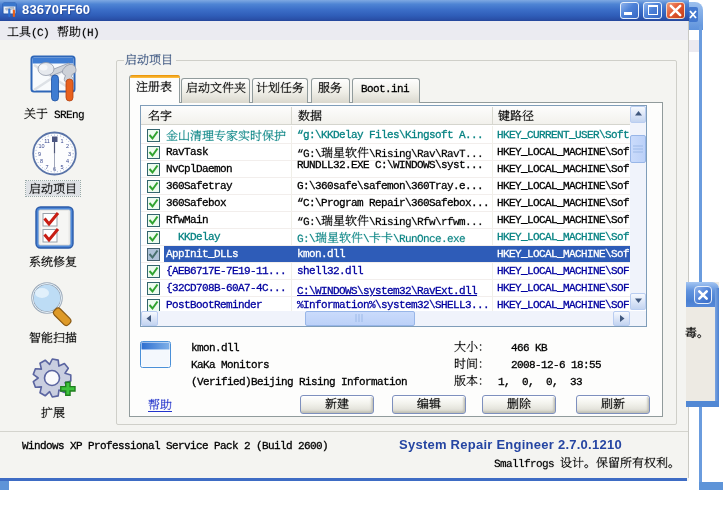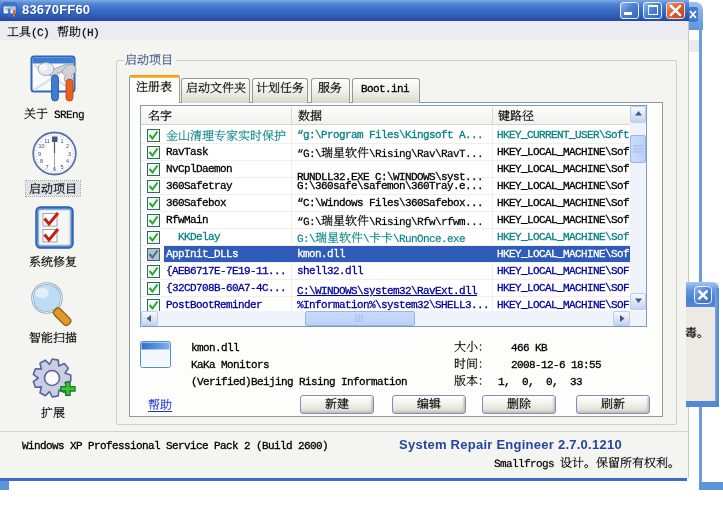--- a/index.html
+++ b/index.html
@@ -155,56 +155,56 @@
 <div class="abs" style="left:290.5px;top:126px;width:1px;height:185px;background:#F0EFE8"></div>
 <div class="abs" style="left:492px;top:126px;width:1px;height:185px;background:#F0EFE8"></div>
 <div class="abs" style="left:141px;top:143.1px;width:489px;height:1px;background:#F2EEEC"></div>
 <svg class="abs" style="left:147px;top:129.4px" width="13" height="13">
     <rect x="0.5" y="0.5" width="12" height="12" fill="#EDFBEF" stroke="#33656E"></rect>
     <path d="M2.5 6 l3 3.5 l5 -7" stroke="#2FA32F" stroke-width="2" fill="none"></path>
   </svg>
 <svg style="position:absolute;left:166px;top:130.10000000000002px;overflow:visible" width="122" height="15">
     <path d="M2.9 3.9H7.5L8.0 3.4Q8.0 3.4 8.1 3.5Q8.3 3.6 8.5 3.8Q8.7 3.9 8.9 4.1Q8.8 4.3 8.6 4.3H3.0ZM1.3 6.2H9.4L9.9 5.6Q9.9 5.6 10.0 5.7Q10.1 5.8 10.2 5.9Q10.4 6.0 10.5 6.1Q10.7 6.3 10.8 6.4Q10.8 6.6 10.5 6.6H1.4ZM0.7 10.2H9.8L10.3 9.5Q10.3 9.5 10.4 9.6Q10.5 9.7 10.7 9.8Q10.8 9.9 11.0 10.1Q11.2 10.2 11.3 10.3Q11.3 10.5 11.0 10.5H0.8ZM5.7 4.1H6.2V10.4H5.7ZM2.8 7.1Q3.4 7.5 3.7 7.8Q4.0 8.2 4.2 8.5Q4.3 8.8 4.3 9.1Q4.4 9.4 4.3 9.5Q4.2 9.7 4.1 9.7Q4.0 9.7 3.8 9.6Q3.8 9.2 3.6 8.8Q3.4 8.3 3.2 7.9Q2.9 7.5 2.7 7.2ZM8.6 7.0 9.5 7.4Q9.5 7.5 9.4 7.6Q9.3 7.6 9.1 7.6Q8.7 8.2 8.3 8.8Q7.8 9.4 7.4 9.8L7.2 9.7Q7.4 9.4 7.7 8.9Q7.9 8.5 8.2 8.0Q8.4 7.5 8.6 7.0ZM6.1 0.5Q5.7 1.1 5.1 1.8Q4.5 2.4 3.7 3.0Q3.0 3.7 2.1 4.2Q1.3 4.7 0.5 5.1L0.4 4.9Q1.2 4.5 2.0 3.9Q2.8 3.4 3.5 2.6Q4.3 1.9 4.8 1.2Q5.4 0.5 5.7 -0.1L6.8 0.1Q6.8 0.2 6.7 0.3Q6.6 0.3 6.3 0.4Q6.8 0.9 7.3 1.4Q7.9 2.0 8.5 2.5Q9.2 3.0 10.0 3.4Q10.7 3.8 11.6 4.2L11.5 4.4Q11.4 4.4 11.3 4.4Q11.2 4.5 11.1 4.6Q11.0 4.6 11.0 4.7Q10.0 4.2 9.0 3.6Q8.1 2.9 7.3 2.1Q6.6 1.3 6.1 0.5Z M13.9 3.1 14.0 3.2V9.7H14.1L13.8 10.0L13.0 9.5Q13.1 9.4 13.3 9.4Q13.5 9.3 13.6 9.2L13.5 9.7V3.1ZM14.5 2.8Q14.4 2.9 14.3 3.0Q14.2 3.1 14.0 3.1V3.6H13.5V2.9V2.7ZM22.9 2.8Q22.9 2.9 22.8 3.0Q22.7 3.1 22.5 3.1V10.6Q22.5 10.7 22.4 10.8Q22.4 10.8 22.3 10.8Q22.2 10.9 22.1 10.9H22.0V2.6ZM18.6 0.4Q18.6 0.5 18.5 0.6Q18.4 0.7 18.2 0.7V9.6H17.7V0.3ZM22.2 9.3V9.7H13.7V9.3Z M28.2 1.3H33.8L34.2 0.7Q34.2 0.7 34.4 0.8Q34.5 0.9 34.7 1.1Q34.9 1.3 35.1 1.4Q35.0 1.6 34.8 1.6H28.2ZM27.8 4.0H34.0L34.5 3.4Q34.5 3.4 34.6 3.5Q34.7 3.6 34.8 3.7Q34.9 3.8 35.1 3.9Q35.2 4.0 35.4 4.2Q35.3 4.3 35.0 4.3H27.9ZM28.4 2.6H33.5L33.9 2.0Q33.9 2.0 34.1 2.1Q34.2 2.3 34.4 2.4Q34.6 2.6 34.8 2.8Q34.7 2.9 34.5 2.9H28.5ZM31.1 0.1 32.1 0.2Q32.1 0.3 32.0 0.4Q31.9 0.5 31.6 0.5V4.2H31.1ZM29.2 6.7H33.9V7.1H29.2ZM29.2 8.2H33.9V8.6H29.2ZM25.4 0.1Q26.0 0.2 26.3 0.4Q26.7 0.6 26.9 0.8Q27.1 1.0 27.2 1.3Q27.2 1.5 27.2 1.6Q27.1 1.7 27.0 1.8Q26.9 1.8 26.7 1.7Q26.6 1.5 26.4 1.2Q26.1 0.9 25.8 0.7Q25.5 0.4 25.3 0.2ZM24.5 2.9Q25.1 3.0 25.5 3.1Q25.8 3.3 26.1 3.5Q26.3 3.7 26.3 3.9Q26.4 4.1 26.3 4.2Q26.3 4.3 26.2 4.4Q26.0 4.4 25.9 4.3Q25.8 4.1 25.5 3.8Q25.3 3.6 25.0 3.4Q24.7 3.1 24.4 3.0ZM25.3 7.6Q25.4 7.6 25.4 7.6Q25.5 7.5 25.5 7.3Q25.6 7.2 25.7 7.1Q25.7 7.0 25.8 6.7Q25.9 6.5 26.1 6.0Q26.4 5.5 26.7 4.6Q27.1 3.7 27.6 2.3L27.9 2.3Q27.7 2.8 27.5 3.3Q27.3 3.9 27.1 4.5Q26.9 5.1 26.8 5.6Q26.6 6.1 26.4 6.5Q26.3 6.9 26.2 7.1Q26.2 7.3 26.1 7.6Q26.1 7.9 26.1 8.1Q26.1 8.3 26.1 8.5Q26.2 8.7 26.2 8.9Q26.3 9.2 26.3 9.5Q26.3 9.8 26.3 10.1Q26.3 10.5 26.2 10.7Q26.0 10.9 25.8 10.9Q25.6 10.9 25.6 10.7Q25.5 10.6 25.5 10.3Q25.6 9.7 25.6 9.2Q25.6 8.7 25.5 8.4Q25.5 8.1 25.3 8.0Q25.2 7.9 25.1 7.9Q25.0 7.9 24.8 7.9V7.6Q24.8 7.6 24.9 7.6Q25.0 7.6 25.1 7.6Q25.2 7.6 25.3 7.6ZM33.6 5.3H33.5L33.8 4.9L34.6 5.6Q34.6 5.6 34.4 5.7Q34.3 5.8 34.1 5.8V10.0Q34.1 10.2 34.0 10.4Q34.0 10.6 33.8 10.7Q33.5 10.8 33.0 10.9Q33.0 10.8 33.0 10.6Q32.9 10.5 32.8 10.5Q32.6 10.4 32.3 10.3Q32.1 10.3 31.6 10.2V10.0Q31.6 10.0 31.9 10.0Q32.1 10.1 32.4 10.1Q32.7 10.1 32.9 10.1Q33.2 10.1 33.3 10.1Q33.5 10.1 33.5 10.1Q33.6 10.0 33.6 9.9ZM28.9 5.3V5.0L29.5 5.3H33.9V5.7H29.4V10.7Q29.4 10.7 29.3 10.8Q29.3 10.8 29.2 10.9Q29.1 10.9 29.0 10.9H28.9Z M40.8 7.6H45.8L46.3 7.0Q46.3 7.0 46.4 7.1Q46.5 7.2 46.6 7.3Q46.7 7.4 46.9 7.6Q47.1 7.7 47.2 7.8Q47.1 8.0 46.9 8.0H40.9ZM39.6 10.1H46.3L46.8 9.5Q46.8 9.5 46.9 9.5Q47.0 9.6 47.1 9.7Q47.3 9.9 47.4 10.0Q47.6 10.1 47.7 10.3Q47.7 10.3 47.6 10.4Q47.5 10.4 47.4 10.4H39.7ZM41.0 3.1H46.6V3.5H41.0ZM41.0 5.5H46.6V5.8H41.0ZM43.5 0.8H44.0V10.3H43.5ZM46.2 0.8H46.1L46.5 0.4L47.3 1.0Q47.2 1.1 47.1 1.2Q46.9 1.3 46.8 1.3V6.1Q46.8 6.1 46.7 6.2Q46.6 6.3 46.5 6.3Q46.4 6.3 46.3 6.3H46.2ZM40.8 0.8V0.5L41.4 0.8H46.7V1.2H41.4V6.4Q41.4 6.4 41.3 6.4Q41.2 6.5 41.1 6.5Q41.1 6.6 40.9 6.6H40.8ZM36.6 1.3H39.2L39.7 0.7Q39.7 0.7 39.8 0.7Q39.9 0.8 40.0 0.9Q40.2 1.0 40.3 1.2Q40.5 1.3 40.6 1.4Q40.6 1.6 40.3 1.6H36.7ZM36.6 4.5H39.2L39.6 3.9Q39.6 3.9 39.8 4.0Q39.9 4.1 40.1 4.3Q40.3 4.5 40.5 4.6Q40.4 4.8 40.2 4.8H36.7ZM36.4 8.8Q36.8 8.8 37.4 8.5Q38.1 8.3 38.9 8.0Q39.7 7.7 40.6 7.3L40.7 7.5Q40.0 7.9 39.0 8.3Q38.1 8.8 36.9 9.3Q36.9 9.5 36.7 9.6ZM38.2 1.3H38.7V8.3L38.2 8.5Z M56.5 6.4 57.0 6.0 57.7 6.7Q57.6 6.8 57.5 6.8Q57.4 6.8 57.2 6.8Q56.9 7.2 56.3 7.7Q55.8 8.2 55.2 8.7Q54.6 9.2 54.2 9.5L54.0 9.4Q54.3 9.1 54.7 8.7Q55.1 8.4 55.5 7.9Q55.8 7.5 56.2 7.1Q56.5 6.7 56.7 6.4ZM54.4 0.3Q54.3 0.4 54.2 0.4Q54.0 0.5 53.8 0.4L53.9 0.3Q53.8 0.7 53.7 1.4Q53.5 2.0 53.3 2.7Q53.1 3.4 52.9 4.2Q52.6 4.9 52.4 5.6Q52.2 6.2 52.0 6.8H52.2L51.8 7.1L51.1 6.5Q51.3 6.4 51.4 6.3Q51.6 6.3 51.8 6.2L51.5 6.6Q51.7 6.2 51.9 5.5Q52.1 4.9 52.3 4.1Q52.6 3.4 52.8 2.6Q53.0 1.9 53.2 1.2Q53.4 0.5 53.5 -0.1ZM50.9 8.0Q52.2 8.4 53.1 8.7Q54.0 9.1 54.6 9.5Q55.2 9.8 55.5 10.1Q55.8 10.4 55.9 10.7Q56.0 10.9 55.9 11.0Q55.8 11.1 55.5 11.0Q55.2 10.6 54.7 10.2Q54.1 9.8 53.4 9.4Q52.8 9.1 52.1 8.7Q51.4 8.4 50.8 8.2ZM56.9 6.4V6.8H51.9L51.8 6.4ZM58.6 3.6Q58.6 3.6 58.7 3.7Q58.8 3.8 58.9 3.9Q59.0 4.0 59.2 4.1Q59.4 4.3 59.5 4.4Q59.4 4.6 59.2 4.6H48.6L48.5 4.2H58.1ZM57.5 1.1Q57.5 1.1 57.6 1.2Q57.7 1.2 57.9 1.3Q58.0 1.4 58.2 1.6Q58.3 1.7 58.4 1.8Q58.4 2.0 58.1 2.0H49.3L49.2 1.7H57.1Z M65.3 -0.1Q65.8 0.1 66.1 0.2Q66.3 0.4 66.5 0.6Q66.6 0.8 66.7 1.0Q66.7 1.1 66.6 1.3Q66.6 1.4 66.4 1.4Q66.3 1.4 66.1 1.3Q66.1 1.0 65.8 0.6Q65.5 0.2 65.1 0.0ZM70.2 1.5 70.6 1.1 71.4 1.9Q71.3 1.9 71.2 1.9Q71.1 2.0 70.9 2.0Q70.8 2.2 70.5 2.6Q70.2 2.9 70.0 3.2L69.8 3.1Q69.9 2.9 70.0 2.6Q70.1 2.3 70.2 2.0Q70.3 1.7 70.3 1.5ZM62.0 1.0Q62.1 1.6 62.0 2.1Q62.0 2.5 61.8 2.8Q61.6 3.1 61.4 3.3Q61.3 3.4 61.1 3.4Q61.0 3.5 60.8 3.4Q60.7 3.4 60.7 3.3Q60.6 3.2 60.7 3.0Q60.7 2.9 60.9 2.8Q61.1 2.7 61.3 2.4Q61.5 2.1 61.7 1.8Q61.8 1.4 61.7 1.0ZM70.6 1.5V1.9H61.8V1.5ZM70.5 4.8Q70.4 4.9 70.3 4.9Q70.2 4.9 70.0 4.9Q69.6 5.2 69.0 5.5Q68.4 5.8 67.7 6.1Q67.0 6.4 66.4 6.7L66.2 6.5Q66.8 6.2 67.5 5.8Q68.1 5.4 68.7 5.0Q69.3 4.6 69.7 4.3ZM67.3 5.9Q67.6 6.8 68.2 7.5Q68.9 8.2 69.7 8.7Q70.5 9.3 71.5 9.6L71.5 9.7Q71.1 9.7 70.9 10.1Q70.0 9.7 69.3 9.2Q68.5 8.6 67.9 7.8Q67.4 7.0 67.1 6.1ZM66.5 7.2Q65.9 7.9 65.0 8.5Q64.0 9.1 63.0 9.6Q61.9 10.1 60.9 10.4L60.8 10.2Q61.8 9.8 62.8 9.3Q63.8 8.7 64.7 8.1Q65.5 7.4 66.1 6.6ZM65.8 5.8Q65.3 6.2 64.5 6.7Q63.7 7.2 62.8 7.6Q61.9 8.0 61.1 8.3L61.0 8.0Q61.8 7.7 62.6 7.3Q63.5 6.8 64.2 6.3Q65.0 5.8 65.4 5.2ZM64.7 4.4Q65.5 4.9 66.0 5.6Q66.4 6.3 66.7 7.1Q66.9 7.8 66.9 8.5Q66.9 9.2 66.8 9.7Q66.7 10.2 66.4 10.5Q66.2 10.7 65.9 10.8Q65.7 10.9 65.2 10.9Q65.2 10.7 65.0 10.5Q64.8 10.5 64.6 10.4Q64.3 10.3 63.9 10.3L63.9 10.1Q64.2 10.1 64.5 10.1Q64.8 10.1 65.2 10.2Q65.5 10.2 65.6 10.2Q65.7 10.2 65.8 10.1Q65.9 10.1 65.9 10.1Q66.2 9.8 66.3 9.4Q66.4 8.9 66.3 8.3Q66.3 7.7 66.1 7.0Q65.9 6.4 65.5 5.7Q65.1 5.1 64.5 4.5ZM66.3 3.4Q65.7 4.0 64.9 4.5Q64.1 5.1 63.2 5.5Q62.3 5.9 61.3 6.2L61.2 6.0Q62.1 5.6 62.9 5.2Q63.7 4.8 64.4 4.3Q65.2 3.8 65.7 3.3H66.3ZM69.0 2.7Q69.0 2.7 69.1 2.8Q69.2 2.8 69.3 2.9Q69.5 3.0 69.6 3.2Q69.8 3.3 69.9 3.4Q69.9 3.5 69.8 3.6Q69.7 3.6 69.6 3.6H62.3L62.2 3.3H68.6Z M82.2 1.8 82.6 1.4 83.5 2.2Q83.4 2.2 83.3 2.3Q83.2 2.3 83.0 2.3Q82.8 2.6 82.5 3.0Q82.1 3.4 81.8 3.7L81.6 3.6Q81.8 3.3 81.9 3.0Q82.0 2.7 82.1 2.4Q82.3 2.1 82.3 1.8ZM74.0 1.2Q74.2 1.9 74.1 2.4Q74.1 2.8 73.9 3.2Q73.7 3.5 73.5 3.6Q73.3 3.7 73.2 3.8Q73.0 3.8 72.9 3.8Q72.8 3.8 72.7 3.7Q72.6 3.5 72.7 3.4Q72.8 3.2 72.9 3.1Q73.2 3.0 73.4 2.7Q73.6 2.4 73.7 2.1Q73.8 1.7 73.8 1.3ZM82.5 1.8V2.2H73.9V1.8ZM77.4 -0.0Q77.9 0.1 78.2 0.4Q78.4 0.6 78.6 0.8Q78.7 1.0 78.7 1.2Q78.8 1.4 78.7 1.5Q78.6 1.6 78.5 1.7Q78.4 1.7 78.2 1.6Q78.1 1.2 77.8 0.8Q77.5 0.3 77.2 0.1ZM74.2 4.6Q74.9 4.8 75.3 5.0Q75.8 5.2 76.0 5.5Q76.3 5.7 76.4 5.9Q76.5 6.1 76.4 6.3Q76.4 6.4 76.3 6.5Q76.1 6.5 75.9 6.4Q75.8 6.1 75.5 5.8Q75.2 5.5 74.8 5.2Q74.4 4.9 74.1 4.7ZM75.2 2.9Q75.8 3.0 76.2 3.2Q76.7 3.5 76.9 3.7Q77.1 3.9 77.2 4.1Q77.3 4.3 77.2 4.4Q77.2 4.5 77.1 4.6Q76.9 4.6 76.8 4.6Q76.6 4.3 76.3 4.0Q76.0 3.7 75.7 3.4Q75.4 3.2 75.1 3.0ZM78.0 7.9Q79.1 8.2 79.9 8.5Q80.7 8.8 81.2 9.1Q81.8 9.4 82.1 9.7Q82.4 10.0 82.5 10.2Q82.7 10.4 82.7 10.6Q82.7 10.7 82.5 10.8Q82.4 10.8 82.2 10.7Q81.9 10.3 81.3 9.9Q80.7 9.4 79.8 8.9Q79.0 8.5 77.9 8.1ZM79.2 2.8Q79.2 2.9 79.1 3.0Q79.0 3.1 78.8 3.1Q78.8 4.1 78.7 5.0Q78.7 5.8 78.6 6.6Q78.4 7.3 78.0 8.0Q77.7 8.6 77.0 9.2Q76.3 9.7 75.3 10.1Q74.2 10.6 72.6 10.9L72.5 10.7Q74.0 10.3 75.0 9.9Q76.0 9.4 76.6 8.9Q77.3 8.4 77.6 7.7Q77.9 7.1 78.1 6.3Q78.2 5.5 78.2 4.6Q78.2 3.7 78.2 2.7ZM82.3 6.3Q82.3 6.3 82.4 6.4Q82.5 6.5 82.7 6.6Q82.8 6.7 83.0 6.9Q83.2 7.0 83.3 7.1Q83.3 7.3 83.0 7.3H72.9L72.8 7.0H81.8Z M87.9 8.1V8.4H85.3V8.1ZM87.9 4.6V4.9H85.3V4.6ZM87.9 1.0V1.4H85.3V1.0ZM87.5 1.0 87.9 0.6 88.7 1.3Q88.7 1.3 88.5 1.4Q88.4 1.4 88.2 1.5V9.2Q88.2 9.2 88.1 9.3Q88.0 9.3 87.9 9.4Q87.8 9.4 87.7 9.4H87.7V1.0ZM85.0 0.7 85.7 1.0H85.6V9.7Q85.6 9.8 85.5 9.8Q85.5 9.9 85.4 9.9Q85.3 10.0 85.1 10.0H85.0V1.0ZM93.8 0.3Q93.8 0.4 93.7 0.5Q93.6 0.5 93.4 0.6V9.9Q93.4 10.1 93.3 10.3Q93.2 10.5 93.0 10.7Q92.7 10.8 92.2 10.9Q92.2 10.7 92.1 10.6Q92.0 10.5 91.9 10.5Q91.7 10.4 91.4 10.3Q91.1 10.3 90.6 10.2V10.0Q90.6 10.0 90.9 10.0Q91.1 10.1 91.5 10.1Q91.8 10.1 92.1 10.1Q92.4 10.1 92.5 10.1Q92.7 10.1 92.8 10.1Q92.8 10.0 92.8 9.8V0.1ZM94.6 2.3Q94.6 2.3 94.7 2.3Q94.8 2.4 94.9 2.5Q95.1 2.7 95.3 2.8Q95.4 2.9 95.6 3.1Q95.5 3.3 95.3 3.3H88.6L88.5 2.9H94.1ZM89.4 4.8Q90.1 5.2 90.5 5.6Q90.9 6.0 91.1 6.4Q91.3 6.8 91.4 7.1Q91.4 7.4 91.4 7.6Q91.3 7.8 91.2 7.8Q91.0 7.9 90.8 7.7Q90.8 7.2 90.6 6.7Q90.3 6.2 90.0 5.7Q89.6 5.2 89.3 4.9Z M103.7 10.7Q103.7 10.7 103.6 10.8Q103.6 10.8 103.5 10.9Q103.4 10.9 103.2 10.9H103.2V4.0H103.7ZM105.6 0.7 105.9 0.3 106.8 1.0Q106.7 1.0 106.6 1.1Q106.4 1.2 106.2 1.2V4.4Q106.2 4.5 106.2 4.5Q106.1 4.6 106.0 4.6Q105.9 4.7 105.8 4.7H105.7V0.7ZM101.3 4.6Q101.3 4.6 101.2 4.6Q101.1 4.7 101.0 4.7Q100.9 4.8 100.8 4.8H100.7V0.7V0.4L101.3 0.7H106.1V1.1H101.3ZM100.1 0.3Q100.1 0.4 100.0 0.5Q99.9 0.6 99.7 0.5Q99.3 1.6 98.8 2.6Q98.3 3.7 97.8 4.5Q97.2 5.4 96.6 6.1L96.4 6.0Q96.9 5.2 97.4 4.3Q98.0 3.3 98.4 2.2Q98.9 1.1 99.2 0.0ZM99.0 3.3Q98.9 3.4 98.8 3.4Q98.8 3.5 98.6 3.5V10.7Q98.6 10.7 98.5 10.8Q98.5 10.8 98.4 10.8Q98.3 10.9 98.2 10.9H98.1V3.4L98.4 3.0ZM106.0 3.7V4.1H101.0V3.7ZM103.7 6.0Q104.1 6.7 104.8 7.4Q105.4 8.1 106.2 8.6Q107.0 9.2 107.7 9.5L107.6 9.6Q107.5 9.7 107.3 9.8Q107.2 9.9 107.1 10.1Q106.4 9.7 105.8 9.1Q105.1 8.5 104.5 7.7Q103.9 6.9 103.5 6.1ZM103.5 6.1Q102.8 7.4 101.8 8.5Q100.7 9.5 99.3 10.3L99.1 10.0Q100.0 9.5 100.7 8.9Q101.4 8.2 102.0 7.5Q102.5 6.7 102.9 5.9H103.5ZM106.6 5.2Q106.6 5.2 106.7 5.2Q106.8 5.3 107.0 5.4Q107.1 5.5 107.3 5.7Q107.4 5.8 107.5 5.9Q107.5 6.1 107.2 6.1H99.4L99.3 5.8H106.2Z M115.4 -0.1Q115.9 0.1 116.2 0.4Q116.5 0.7 116.7 0.9Q116.9 1.1 116.9 1.4Q116.9 1.6 116.9 1.7Q116.8 1.8 116.7 1.9Q116.6 1.9 116.4 1.8Q116.4 1.5 116.2 1.1Q116.0 0.8 115.7 0.5Q115.5 0.2 115.2 -0.0ZM118.3 2.0 118.7 1.6 119.5 2.3Q119.4 2.3 119.3 2.4Q119.2 2.5 119.0 2.5V5.9Q119.0 6.0 118.9 6.0Q118.8 6.1 118.7 6.1Q118.6 6.1 118.5 6.1H118.5V2.0ZM118.8 5.0V5.4H113.7V5.0ZM118.8 2.0V2.4H113.7V2.0ZM113.5 1.9V1.7L114.1 2.0H114.0V4.4Q114.0 5.0 114.0 5.6Q113.9 6.3 113.8 7.0Q113.7 7.7 113.4 8.4Q113.2 9.1 112.8 9.7Q112.4 10.3 111.8 10.9L111.6 10.8Q112.2 10.1 112.6 9.3Q112.9 8.5 113.1 7.7Q113.3 6.9 113.4 6.0Q113.5 5.2 113.5 4.4V2.0ZM108.6 6.5Q108.9 6.4 109.6 6.1Q110.3 5.8 111.1 5.5Q112.0 5.1 112.9 4.7L113.0 4.9Q112.3 5.3 111.3 5.8Q110.4 6.3 109.2 6.9Q109.2 7.1 109.0 7.2ZM111.4 0.1Q111.4 0.2 111.3 0.3Q111.2 0.4 111.0 0.4V9.9Q111.0 10.1 110.9 10.3Q110.9 10.6 110.6 10.7Q110.4 10.8 109.9 10.9Q109.9 10.7 109.8 10.6Q109.8 10.5 109.7 10.4Q109.5 10.4 109.3 10.3Q109.0 10.2 108.6 10.2V10.0Q108.6 10.0 108.8 10.0Q109.0 10.0 109.3 10.0Q109.5 10.1 109.8 10.1Q110.1 10.1 110.1 10.1Q110.3 10.1 110.4 10.0Q110.5 10.0 110.5 9.8V-0.0ZM112.1 2.1Q112.1 2.1 112.3 2.2Q112.4 2.4 112.6 2.5Q112.8 2.7 113.0 2.8Q112.9 3.0 112.7 3.0H108.6L108.6 2.7H111.7Z" fill="#078383" stroke="#078383" stroke-width="0.3"></path>
   </svg>
-<div class="m" style="left:297px;top:129.3px;color:#078383;">“g:\Program Files\Kingsoft A...</div>
+<div class="m" style="left:297px;top:129.3px;color:#078383;">“g:\KKDelay Files\Kingsoft A...</div>
 <div class="m" style="left:497px;top:129.3px;color:#078383;">HKEY_CURRENT_USER\Soft</div>
 <div class="abs" style="left:141px;top:160.1px;width:489px;height:1px;background:#F2EEEC"></div>
 <svg class="abs" style="left:147px;top:146.4px" width="13" height="13">
     <rect x="0.5" y="0.5" width="12" height="12" fill="#EDFBEF" stroke="#33656E"></rect>
     <path d="M2.5 6 l3 3.5 l5 -7" stroke="#2FA32F" stroke-width="2" fill="none"></path>
   </svg>
 <div class="m" style="left:166px;top:146.3px;color:#000000;">RavTask</div>
 <svg style="position:absolute;left:297px;top:147.10000000000002px;overflow:visible" width="188" height="15">
     <path d="M29.8 0.7Q29.8 0.8 29.7 0.9Q29.6 1.0 29.3 1.0V2.1Q29.3 2.1 29.2 2.1Q29.2 2.1 29.1 2.1Q29.0 2.1 28.8 2.1V1.4V0.7ZM29.2 1.0 29.3 1.1V3.2H29.4L29.1 3.5L28.5 3.0Q28.6 3.0 28.7 2.9Q28.9 2.8 29.0 2.8L28.8 3.1V1.0ZM32.2 4.2Q32.1 4.5 31.9 4.9Q31.7 5.2 31.4 5.6Q31.2 6.0 31.0 6.2H30.7Q30.8 5.9 31.0 5.6Q31.1 5.2 31.3 4.8Q31.4 4.5 31.5 4.2ZM29.2 10.7Q29.2 10.7 29.1 10.7Q29.1 10.8 29.0 10.8Q28.9 10.9 28.8 10.9H28.7V6.0V5.6L29.2 6.0H34.7V6.3H29.2ZM34.2 6.0 34.5 5.6 35.3 6.2Q35.3 6.2 35.1 6.3Q35.0 6.4 34.8 6.4V10.0Q34.8 10.3 34.8 10.4Q34.8 10.6 34.6 10.7Q34.4 10.9 34.1 10.9Q34.1 10.8 34.0 10.7Q34.0 10.6 33.9 10.5Q33.9 10.4 33.7 10.4Q33.6 10.3 33.3 10.3V10.1Q33.3 10.1 33.5 10.1Q33.7 10.1 33.9 10.1Q34.1 10.1 34.1 10.1Q34.3 10.1 34.3 10.1Q34.3 10.0 34.3 9.9V6.0ZM33.0 9.9Q33.0 10.0 32.9 10.1Q32.7 10.1 32.5 10.1H32.5V6.0H33.0ZM31.1 10.2Q31.1 10.2 31.0 10.3Q30.9 10.4 30.7 10.4H30.6V6.0H31.1ZM34.7 3.7Q34.7 3.7 34.8 3.8Q34.9 3.9 35.1 4.1Q35.3 4.3 35.5 4.4Q35.5 4.6 35.2 4.6H28.4L28.3 4.2H34.2ZM32.4 0.1Q32.4 0.3 32.3 0.3Q32.2 0.4 32.0 0.4V3.1H31.5V0.0ZM35.2 0.7Q35.2 0.9 35.1 0.9Q35.0 1.0 34.7 1.0V3.5Q34.7 3.6 34.7 3.6Q34.6 3.7 34.5 3.7Q34.4 3.7 34.3 3.7H34.2V0.6ZM34.5 2.8V3.2H29.1V2.8ZM26.6 1.2V8.4L26.1 8.5V1.2ZM24.5 8.9Q24.8 8.8 25.4 8.6Q26.0 8.4 26.8 8.1Q27.6 7.9 28.4 7.6L28.5 7.8Q27.9 8.0 27.0 8.4Q26.2 8.8 25.1 9.3Q25.1 9.5 24.9 9.6ZM27.4 3.9Q27.4 3.9 27.6 4.1Q27.7 4.2 27.9 4.3Q28.1 4.5 28.3 4.7Q28.2 4.9 28.0 4.9H24.7L24.6 4.5H27.0ZM27.5 0.6Q27.5 0.6 27.6 0.7Q27.7 0.7 27.8 0.8Q28.0 1.0 28.1 1.1Q28.3 1.2 28.4 1.3Q28.3 1.5 28.1 1.5H24.6L24.5 1.2H27.1Z M38.8 2.3H45.3V2.7H38.8ZM38.8 4.0H45.3V4.4H38.8ZM45.0 0.7H44.9L45.3 0.3L46.1 0.9Q46.0 1.0 45.9 1.1Q45.7 1.1 45.6 1.2V4.7Q45.6 4.7 45.5 4.8Q45.4 4.8 45.3 4.9Q45.2 4.9 45.1 4.9H45.0ZM38.6 0.7V0.4L39.2 0.7H45.4V1.0H39.1V4.8Q39.1 4.8 39.1 4.9Q39.0 4.9 38.9 5.0Q38.8 5.0 38.7 5.0H38.6ZM36.6 10.3H46.0L46.5 9.6Q46.5 9.6 46.6 9.7Q46.7 9.8 46.8 9.9Q47.0 10.0 47.1 10.2Q47.3 10.3 47.4 10.4Q47.4 10.6 47.1 10.6H36.7ZM38.2 8.1H44.9L45.4 7.5Q45.4 7.5 45.5 7.6Q45.6 7.6 45.7 7.8Q45.8 7.9 46.0 8.0Q46.2 8.1 46.3 8.2Q46.2 8.4 46.0 8.4H38.3ZM41.8 4.8 42.8 4.9Q42.8 5.0 42.7 5.1Q42.6 5.2 42.4 5.2V10.4H41.8ZM39.5 4.7 40.4 5.2Q40.4 5.2 40.2 5.3Q40.1 5.4 39.9 5.3Q39.4 6.2 38.8 7.0Q38.1 7.8 37.3 8.2L37.2 8.1Q37.8 7.5 38.5 6.7Q39.1 5.8 39.5 4.7ZM38.8 6.2H45.2L45.7 5.6Q45.7 5.6 45.8 5.7Q45.9 5.7 46.0 5.8Q46.2 6.0 46.3 6.1Q46.5 6.2 46.6 6.4Q46.6 6.5 46.3 6.5H38.8Z M56.7 3.8Q56.6 3.9 56.5 3.9Q56.4 4.0 56.2 4.0Q56.1 4.7 56.0 5.4Q56.0 6.2 55.7 6.9Q55.5 7.6 55.1 8.3Q54.8 9.0 54.1 9.6Q53.5 10.3 52.5 10.9L52.4 10.7Q53.4 9.9 54.1 9.0Q54.7 8.2 55.1 7.3Q55.4 6.4 55.5 5.4Q55.7 4.5 55.7 3.5ZM56.1 3.9Q56.3 5.1 56.6 6.3Q56.9 7.5 57.6 8.5Q58.3 9.6 59.6 10.3L59.5 10.5Q59.3 10.5 59.2 10.6Q59.0 10.6 58.9 10.9Q58.1 10.3 57.5 9.5Q57.0 8.7 56.6 7.8Q56.3 6.9 56.1 5.9Q56.0 4.9 55.9 3.9ZM55.6 0.3Q55.6 0.4 55.5 0.4Q55.4 0.5 55.2 0.5Q54.9 1.7 54.4 2.8Q53.9 3.9 53.3 4.7L53.1 4.6Q53.4 4.0 53.7 3.3Q54.0 2.5 54.2 1.7Q54.5 0.9 54.6 0.0ZM58.4 2.4 58.8 2.0 59.6 2.8Q59.5 2.8 59.1 2.9Q59.0 3.1 58.7 3.5Q58.5 3.8 58.2 4.2Q57.9 4.5 57.7 4.7L57.5 4.6Q57.6 4.3 57.8 3.9Q58.0 3.5 58.2 3.1Q58.4 2.7 58.5 2.4ZM59.0 2.4V2.8H54.1L54.2 2.4ZM51.5 10.7Q51.5 10.8 51.4 10.8Q51.3 10.9 51.1 10.9H51.0V5.4H51.5ZM51.9 3.3Q51.9 3.5 51.8 3.5Q51.7 3.6 51.5 3.7V5.5Q51.5 5.5 51.4 5.5Q51.3 5.5 51.1 5.5H51.0V3.2ZM48.6 8.3Q49.1 8.2 49.8 8.1Q50.6 7.9 51.6 7.8Q52.6 7.6 53.6 7.3L53.7 7.5Q52.9 7.8 51.8 8.1Q50.7 8.5 49.3 8.9Q49.2 9.1 49.0 9.1ZM52.8 4.7Q52.8 4.7 52.9 4.8Q53.1 4.9 53.3 5.1Q53.5 5.2 53.6 5.4Q53.6 5.6 53.3 5.6H49.4L49.3 5.2H52.3ZM52.8 1.6Q52.8 1.6 53.0 1.7Q53.1 1.9 53.3 2.0Q53.5 2.2 53.7 2.4Q53.7 2.5 53.4 2.5H48.7L48.6 2.2H52.4ZM51.5 0.4Q51.5 0.5 51.4 0.5Q51.2 0.6 51.0 0.5L51.1 0.4Q51.0 0.7 50.9 1.2Q50.7 1.8 50.6 2.3Q50.4 2.9 50.2 3.5Q50.0 4.1 49.8 4.6Q49.6 5.2 49.5 5.6H49.6L49.2 5.9L48.6 5.3Q48.7 5.2 48.9 5.1Q49.1 5.1 49.2 5.0L48.9 5.5Q49.1 5.1 49.3 4.6Q49.5 4.0 49.7 3.4Q49.9 2.8 50.1 2.2Q50.2 1.6 50.4 1.0Q50.5 0.5 50.6 0.0Z M63.4 6.0H70.2L70.6 5.4Q70.6 5.4 70.7 5.5Q70.8 5.5 71.0 5.6Q71.1 5.8 71.3 5.9Q71.4 6.0 71.5 6.1Q71.5 6.3 71.2 6.3H63.5ZM65.2 0.6 66.2 0.9Q66.1 1.0 66.0 1.1Q65.9 1.2 65.7 1.2Q65.4 2.4 64.8 3.5Q64.2 4.6 63.5 5.4L63.3 5.2Q63.7 4.7 64.1 3.9Q64.4 3.2 64.7 2.4Q65.0 1.5 65.2 0.6ZM67.2 0.1 68.2 0.2Q68.1 0.4 68.1 0.5Q68.0 0.5 67.7 0.6V10.6Q67.7 10.7 67.7 10.7Q67.6 10.8 67.5 10.8Q67.4 10.9 67.3 10.9H67.2ZM64.8 2.7H69.8L70.3 2.1Q70.3 2.1 70.4 2.2Q70.5 2.2 70.6 2.3Q70.8 2.5 70.9 2.6Q71.1 2.7 71.2 2.9Q71.2 3.1 70.9 3.1H64.8ZM62.2 3.4 62.5 3.0 63.1 3.3Q63.0 3.3 62.9 3.4Q62.9 3.4 62.7 3.5V10.7Q62.7 10.7 62.6 10.7Q62.6 10.8 62.5 10.8Q62.4 10.9 62.3 10.9H62.2ZM63.3 0.0 64.2 0.3Q64.2 0.4 64.1 0.5Q64.0 0.6 63.8 0.5Q63.4 1.6 62.9 2.6Q62.4 3.6 61.8 4.5Q61.3 5.4 60.6 6.1L60.5 5.9Q61.0 5.2 61.5 4.3Q62.0 3.3 62.5 2.2Q62.9 1.1 63.3 0.0Z" fill="#000000" stroke="#000000" stroke-width="0.3"></path>
     <path d="M3.3 2.0 2.4 5.4H1.0L2.6 2.0ZM5.6 2.0 4.7 5.4H3.3L5.0 2.0Z M11.9 9.3Q10.7 10.1 9.4 10.1Q8.1 10.1 7.3 9.1Q6.6 8.1 6.6 6.3Q6.6 4.5 7.3 3.6Q8.0 2.6 9.4 2.6Q11.3 2.6 11.9 4.4L11.0 4.7Q10.6 3.5 9.5 3.5Q8.6 3.5 8.1 4.2Q7.7 4.8 7.7 6.3Q7.7 9.3 9.5 9.3Q9.9 9.3 10.3 9.2Q10.7 9.0 10.9 8.9V7.1H9.3V6.2H11.9Z M14.7 10.0V8.4H15.9V10.0ZM14.7 5.8V4.2H15.9V5.8Z M23.0 10.1 18.6 2.0H19.6L24.0 10.1Z M77.0 10.1 72.6 2.0H73.6L78.0 10.1Z M83.1 10.0 81.2 6.9H79.9V10.0H78.9V2.8H81.5Q82.7 2.8 83.4 3.3Q84.0 3.8 84.0 4.8Q84.0 5.6 83.5 6.1Q83.0 6.7 82.2 6.8L84.3 10.0ZM83.0 4.8Q83.0 3.6 81.4 3.6H79.9V6.1H81.4Q82.2 6.1 82.6 5.8Q83.0 5.4 83.0 4.8Z M88.0 9.2H90.0V10.0H84.8V9.2H87.0V5.0H85.3V4.2H88.0ZM86.9 3.1V2.0H88.0V3.1Z M95.7 8.3Q95.7 9.2 95.1 9.6Q94.4 10.1 93.3 10.1Q92.2 10.1 91.7 9.8Q91.1 9.4 90.9 8.7L91.8 8.5Q91.9 9.0 92.2 9.2Q92.5 9.4 93.3 9.4Q94.8 9.4 94.8 8.5Q94.8 8.1 94.5 7.9Q94.3 7.7 93.7 7.6Q92.3 7.2 91.9 7.0Q91.5 6.8 91.3 6.5Q91.1 6.2 91.1 5.8Q91.1 5.0 91.7 4.5Q92.3 4.1 93.3 4.1Q94.3 4.1 94.9 4.5Q95.4 4.8 95.6 5.5L94.7 5.6Q94.6 5.2 94.3 5.0Q94.0 4.8 93.3 4.8Q92.0 4.8 92.0 5.6Q92.0 6.0 92.3 6.1Q92.5 6.3 93.0 6.5L93.6 6.6Q94.5 6.8 94.9 7.0Q95.3 7.3 95.5 7.6Q95.7 7.9 95.7 8.3Z M100.0 9.2H102.0V10.0H96.8V9.2H99.0V5.0H97.3V4.2H100.0ZM98.9 3.1V2.0H100.0V3.1Z M106.7 10.0V6.3Q106.7 5.5 106.4 5.2Q106.1 4.8 105.5 4.8Q104.8 4.8 104.4 5.3Q104.0 5.8 104.0 6.6V10.0H103.0V5.4Q103.0 4.4 103.0 4.2H103.9Q103.9 4.2 103.9 4.3Q103.9 4.5 103.9 4.6Q103.9 4.8 103.9 5.2H103.9Q104.5 4.1 105.8 4.1Q106.7 4.1 107.2 4.6Q107.6 5.1 107.6 6.1V10.0Z M111.3 12.3Q110.4 12.3 109.9 11.9Q109.3 11.5 109.2 10.8L110.1 10.7Q110.2 11.1 110.5 11.3Q110.8 11.5 111.3 11.5Q112.7 11.5 112.7 9.9V8.8H112.7Q112.4 9.4 111.9 9.7Q111.5 9.9 110.8 9.9Q109.8 9.9 109.3 9.2Q108.8 8.5 108.8 7.1Q108.8 5.5 109.3 4.8Q109.8 4.1 110.9 4.1Q111.5 4.1 112.0 4.4Q112.4 4.7 112.7 5.2H112.7Q112.7 5.0 112.7 4.6Q112.7 4.3 112.7 4.2H113.7Q113.6 4.5 113.6 5.4V9.8Q113.6 11.0 113.1 11.7Q112.5 12.3 111.3 12.3ZM112.7 7.0Q112.7 6.0 112.3 5.4Q111.9 4.8 111.2 4.8Q110.4 4.8 110.1 5.3Q109.8 5.8 109.8 7.0Q109.8 7.9 109.9 8.3Q110.0 8.8 110.3 9.0Q110.6 9.2 111.1 9.2Q111.6 9.2 111.9 9.0Q112.3 8.7 112.5 8.2Q112.7 7.7 112.7 7.0Z M119.0 10.1 114.6 2.0H115.6L120.0 10.1Z M125.1 10.0 123.2 6.9H121.9V10.0H120.9V2.8H123.5Q124.7 2.8 125.4 3.3Q126.0 3.8 126.0 4.8Q126.0 5.6 125.5 6.1Q125.0 6.7 124.2 6.8L126.3 10.0ZM125.0 4.8Q125.0 3.6 123.4 3.6H121.9V6.1H123.4Q124.2 6.1 124.6 5.8Q125.0 5.4 125.0 4.8Z M131.9 9.4Q132.1 9.4 132.2 9.4V10.0Q131.9 10.1 131.5 10.1Q130.9 10.1 130.7 9.8Q130.5 9.5 130.4 8.9H130.4Q130.0 9.5 129.6 9.8Q129.1 10.1 128.4 10.1Q127.5 10.1 127.1 9.6Q126.7 9.2 126.7 8.4Q126.7 6.5 129.1 6.5L130.4 6.5V6.1Q130.4 5.4 130.1 5.1Q129.8 4.8 129.2 4.8Q128.6 4.8 128.3 5.0Q128.0 5.3 128.0 5.7L126.9 5.6Q127.2 4.1 129.2 4.1Q130.3 4.1 130.8 4.6Q131.4 5.1 131.4 6.0V8.5Q131.4 9.0 131.5 9.2Q131.6 9.4 131.9 9.4ZM128.6 9.4Q129.2 9.4 129.6 9.1Q130.0 8.9 130.2 8.5Q130.4 8.1 130.4 7.6V7.1L129.4 7.2Q128.7 7.2 128.4 7.3Q128.1 7.4 127.9 7.7Q127.7 8.0 127.7 8.4Q127.7 8.8 127.9 9.1Q128.2 9.4 128.6 9.4Z M135.8 10.0H134.7L132.4 4.2H133.5L134.9 8.0L135.0 8.3L135.3 9.2L135.5 8.6L135.7 8.0L137.1 4.2H138.2Z M143.0 10.1 138.6 2.0H139.6L144.0 10.1Z M149.1 10.0 147.2 6.9H145.9V10.0H144.9V2.8H147.5Q148.7 2.8 149.4 3.3Q150.0 3.8 150.0 4.8Q150.0 5.6 149.5 6.1Q149.0 6.7 148.2 6.8L150.3 10.0ZM149.0 4.8Q149.0 3.6 147.4 3.6H145.9V6.1H147.4Q148.2 6.1 148.6 5.8Q149.0 5.4 149.0 4.8Z M155.9 9.4Q156.1 9.4 156.2 9.4V10.0Q155.9 10.1 155.5 10.1Q154.9 10.1 154.7 9.8Q154.5 9.5 154.4 8.9H154.4Q154.0 9.5 153.6 9.8Q153.1 10.1 152.4 10.1Q151.5 10.1 151.1 9.6Q150.7 9.2 150.7 8.4Q150.7 6.5 153.1 6.5L154.4 6.5V6.1Q154.4 5.4 154.1 5.1Q153.8 4.8 153.2 4.8Q152.6 4.8 152.3 5.0Q152.0 5.3 152.0 5.7L150.9 5.6Q151.2 4.1 153.2 4.1Q154.3 4.1 154.8 4.6Q155.4 5.1 155.4 6.0V8.5Q155.4 9.0 155.5 9.2Q155.6 9.4 155.9 9.4ZM152.6 9.4Q153.2 9.4 153.6 9.1Q154.0 8.9 154.2 8.5Q154.4 8.1 154.4 7.6V7.1L153.4 7.2Q152.7 7.2 152.4 7.3Q152.1 7.4 151.9 7.7Q151.7 8.0 151.7 8.4Q151.7 8.8 151.9 9.1Q152.2 9.4 152.6 9.4Z M159.8 10.0H158.7L156.4 4.2H157.5L158.9 8.0L159.0 8.3L159.3 9.2L159.5 8.6L159.7 8.0L161.1 4.2H162.2Z M165.8 3.6V10.0H164.8V3.6H162.4V2.8H168.2V3.6Z M170.7 10.0V8.4H171.9V10.0Z M176.7 10.0V8.4H177.9V10.0Z M182.7 10.0V8.4H183.9V10.0Z" fill="#000000" stroke="#000000" stroke-width="0.22"></path>
   </svg>
 <div class="m" style="left:497px;top:146.3px;color:#000000;">HKEY_LOCAL_MACHINE\Sof</div>
 <div class="abs" style="left:141px;top:177.1px;width:489px;height:1px;background:#F2EEEC"></div>
 <svg class="abs" style="left:147px;top:163.4px" width="13" height="13">
     <rect x="0.5" y="0.5" width="12" height="12" fill="#EDFBEF" stroke="#33656E"></rect>
     <path d="M2.5 6 l3 3.5 l5 -7" stroke="#2FA32F" stroke-width="2" fill="none"></path>
   </svg>
 <div class="m" style="left:166px;top:163.3px;color:#000000;">NvCplDaemon</div>
-<div class="m" style="left:297px;top:171px;color:#000000;">RUNDLL32.EXE C:\WINDOWS\syst...</div>
+<div class="m" style="left:297px;top:159px;color:#000000;">RUNDLL32.EXE C:\WINDOWS\syst...</div>
 <div class="m" style="left:497px;top:163.3px;color:#000000;">HKEY_LOCAL_MACHINE\Sof</div>
 <div class="abs" style="left:141px;top:194.1px;width:489px;height:1px;background:#F2EEEC"></div>
 <svg class="abs" style="left:147px;top:180.4px" width="13" height="13">
     <rect x="0.5" y="0.5" width="12" height="12" fill="#EDFBEF" stroke="#33656E"></rect>
     <path d="M2.5 6 l3 3.5 l5 -7" stroke="#2FA32F" stroke-width="2" fill="none"></path>
   </svg>
 <div class="m" style="left:166px;top:180.3px;color:#000000;">360Safetray</div>
 <div class="m" style="left:297px;top:180.3px;color:#000000;">G:\360safe\safemon\360Tray.e...</div>
 <div class="m" style="left:497px;top:180.3px;color:#000000;">HKEY_LOCAL_MACHINE\Sof</div>
 <div class="abs" style="left:141px;top:211.1px;width:489px;height:1px;background:#F2EEEC"></div>
 <svg class="abs" style="left:147px;top:197.4px" width="13" height="13">
     <rect x="0.5" y="0.5" width="12" height="12" fill="#EDFBEF" stroke="#33656E"></rect>
     <path d="M2.5 6 l3 3.5 l5 -7" stroke="#2FA32F" stroke-width="2" fill="none"></path>
   </svg>
 <div class="m" style="left:166px;top:197.3px;color:#000000;">360Safebox</div>
-<div class="m" style="left:297px;top:197.3px;color:#000000;">“C:\Windows Files\360Safebox...</div>
+<div class="m" style="left:297px;top:197.3px;color:#000000;">“C:\Program Repair\360Safebox...</div>
 <div class="m" style="left:497px;top:197.3px;color:#000000;">HKEY_LOCAL_MACHINE\Sof</div>
 <div class="abs" style="left:141px;top:228.1px;width:489px;height:1px;background:#F2EEEC"></div>
 <svg class="abs" style="left:147px;top:214.4px" width="13" height="13">
     <rect x="0.5" y="0.5" width="12" height="12" fill="#EDFBEF" stroke="#33656E"></rect>
     <path d="M2.5 6 l3 3.5 l5 -7" stroke="#2FA32F" stroke-width="2" fill="none"></path>
   </svg>
 <div class="m" style="left:166px;top:214.3px;color:#000000;">RfwMain</div>
 <svg style="position:absolute;left:297px;top:215.10000000000002px;overflow:visible" width="188" height="15">
     <path d="M29.8 0.7Q29.8 0.8 29.7 0.9Q29.6 1.0 29.3 1.0V2.1Q29.3 2.1 29.2 2.1Q29.2 2.1 29.1 2.1Q29.0 2.1 28.8 2.1V1.4V0.7ZM29.2 1.0 29.3 1.1V3.2H29.4L29.1 3.5L28.5 3.0Q28.6 3.0 28.7 2.9Q28.9 2.8 29.0 2.8L28.8 3.1V1.0ZM32.2 4.2Q32.1 4.5 31.9 4.9Q31.7 5.2 31.4 5.6Q31.2 6.0 31.0 6.2H30.7Q30.8 5.9 31.0 5.6Q31.1 5.2 31.3 4.8Q31.4 4.5 31.5 4.2ZM29.2 10.7Q29.2 10.7 29.1 10.7Q29.1 10.8 29.0 10.8Q28.9 10.9 28.8 10.9H28.7V6.0V5.6L29.2 6.0H34.7V6.3H29.2ZM34.2 6.0 34.5 5.6 35.3 6.2Q35.3 6.2 35.1 6.3Q35.0 6.4 34.8 6.4V10.0Q34.8 10.3 34.8 10.4Q34.8 10.6 34.6 10.7Q34.4 10.9 34.1 10.9Q34.1 10.8 34.0 10.7Q34.0 10.6 33.9 10.5Q33.9 10.4 33.7 10.4Q33.6 10.3 33.3 10.3V10.1Q33.3 10.1 33.5 10.1Q33.7 10.1 33.9 10.1Q34.1 10.1 34.1 10.1Q34.3 10.1 34.3 10.1Q34.3 10.0 34.3 9.9V6.0ZM33.0 9.9Q33.0 10.0 32.9 10.1Q32.7 10.1 32.5 10.1H32.5V6.0H33.0ZM31.1 10.2Q31.1 10.2 31.0 10.3Q30.9 10.4 30.7 10.4H30.6V6.0H31.1ZM34.7 3.7Q34.7 3.7 34.8 3.8Q34.9 3.9 35.1 4.1Q35.3 4.3 35.5 4.4Q35.5 4.6 35.2 4.6H28.4L28.3 4.2H34.2ZM32.4 0.1Q32.4 0.3 32.3 0.3Q32.2 0.4 32.0 0.4V3.1H31.5V0.0ZM35.2 0.7Q35.2 0.9 35.1 0.9Q35.0 1.0 34.7 1.0V3.5Q34.7 3.6 34.7 3.6Q34.6 3.7 34.5 3.7Q34.4 3.7 34.3 3.7H34.2V0.6ZM34.5 2.8V3.2H29.1V2.8ZM26.6 1.2V8.4L26.1 8.5V1.2ZM24.5 8.9Q24.8 8.8 25.4 8.6Q26.0 8.4 26.8 8.1Q27.6 7.9 28.4 7.6L28.5 7.8Q27.9 8.0 27.0 8.4Q26.2 8.8 25.1 9.3Q25.1 9.5 24.9 9.6ZM27.4 3.9Q27.4 3.9 27.6 4.1Q27.7 4.2 27.9 4.3Q28.1 4.5 28.3 4.7Q28.2 4.9 28.0 4.9H24.7L24.6 4.5H27.0ZM27.5 0.6Q27.5 0.6 27.6 0.7Q27.7 0.7 27.8 0.8Q28.0 1.0 28.1 1.1Q28.3 1.2 28.4 1.3Q28.3 1.5 28.1 1.5H24.6L24.5 1.2H27.1Z M38.8 2.3H45.3V2.7H38.8ZM38.8 4.0H45.3V4.4H38.8ZM45.0 0.7H44.9L45.3 0.3L46.1 0.9Q46.0 1.0 45.9 1.1Q45.7 1.1 45.6 1.2V4.7Q45.6 4.7 45.5 4.8Q45.4 4.8 45.3 4.9Q45.2 4.9 45.1 4.9H45.0ZM38.6 0.7V0.4L39.2 0.7H45.4V1.0H39.1V4.8Q39.1 4.8 39.1 4.9Q39.0 4.9 38.9 5.0Q38.8 5.0 38.7 5.0H38.6ZM36.6 10.3H46.0L46.5 9.6Q46.5 9.6 46.6 9.7Q46.7 9.8 46.8 9.9Q47.0 10.0 47.1 10.2Q47.3 10.3 47.4 10.4Q47.4 10.6 47.1 10.6H36.7ZM38.2 8.1H44.9L45.4 7.5Q45.4 7.5 45.5 7.6Q45.6 7.6 45.7 7.8Q45.8 7.9 46.0 8.0Q46.2 8.1 46.3 8.2Q46.2 8.4 46.0 8.4H38.3ZM41.8 4.8 42.8 4.9Q42.8 5.0 42.7 5.1Q42.6 5.2 42.4 5.2V10.4H41.8ZM39.5 4.7 40.4 5.2Q40.4 5.2 40.2 5.3Q40.1 5.4 39.9 5.3Q39.4 6.2 38.8 7.0Q38.1 7.8 37.3 8.2L37.2 8.1Q37.8 7.5 38.5 6.7Q39.1 5.8 39.5 4.7ZM38.8 6.2H45.2L45.7 5.6Q45.7 5.6 45.8 5.7Q45.9 5.7 46.0 5.8Q46.2 6.0 46.3 6.1Q46.5 6.2 46.6 6.4Q46.6 6.5 46.3 6.5H38.8Z M56.7 3.8Q56.6 3.9 56.5 3.9Q56.4 4.0 56.2 4.0Q56.1 4.7 56.0 5.4Q56.0 6.2 55.7 6.9Q55.5 7.6 55.1 8.3Q54.8 9.0 54.1 9.6Q53.5 10.3 52.5 10.9L52.4 10.7Q53.4 9.9 54.1 9.0Q54.7 8.2 55.1 7.3Q55.4 6.4 55.5 5.4Q55.7 4.5 55.7 3.5ZM56.1 3.9Q56.3 5.1 56.6 6.3Q56.9 7.5 57.6 8.5Q58.3 9.6 59.6 10.3L59.5 10.5Q59.3 10.5 59.2 10.6Q59.0 10.6 58.9 10.9Q58.1 10.3 57.5 9.5Q57.0 8.7 56.6 7.8Q56.3 6.9 56.1 5.9Q56.0 4.9 55.9 3.9ZM55.6 0.3Q55.6 0.4 55.5 0.4Q55.4 0.5 55.2 0.5Q54.9 1.7 54.4 2.8Q53.9 3.9 53.3 4.7L53.1 4.6Q53.4 4.0 53.7 3.3Q54.0 2.5 54.2 1.7Q54.5 0.9 54.6 0.0ZM58.4 2.4 58.8 2.0 59.6 2.8Q59.5 2.8 59.1 2.9Q59.0 3.1 58.7 3.5Q58.5 3.8 58.2 4.2Q57.9 4.5 57.7 4.7L57.5 4.6Q57.6 4.3 57.8 3.9Q58.0 3.5 58.2 3.1Q58.4 2.7 58.5 2.4ZM59.0 2.4V2.8H54.1L54.2 2.4ZM51.5 10.7Q51.5 10.8 51.4 10.8Q51.3 10.9 51.1 10.9H51.0V5.4H51.5ZM51.9 3.3Q51.9 3.5 51.8 3.5Q51.7 3.6 51.5 3.7V5.5Q51.5 5.5 51.4 5.5Q51.3 5.5 51.1 5.5H51.0V3.2ZM48.6 8.3Q49.1 8.2 49.8 8.1Q50.6 7.9 51.6 7.8Q52.6 7.6 53.6 7.3L53.7 7.5Q52.9 7.8 51.8 8.1Q50.7 8.5 49.3 8.9Q49.2 9.1 49.0 9.1ZM52.8 4.7Q52.8 4.7 52.9 4.8Q53.1 4.9 53.3 5.1Q53.5 5.2 53.6 5.4Q53.6 5.6 53.3 5.6H49.4L49.3 5.2H52.3ZM52.8 1.6Q52.8 1.6 53.0 1.7Q53.1 1.9 53.3 2.0Q53.5 2.2 53.7 2.4Q53.7 2.5 53.4 2.5H48.7L48.6 2.2H52.4ZM51.5 0.4Q51.5 0.5 51.4 0.5Q51.2 0.6 51.0 0.5L51.1 0.4Q51.0 0.7 50.9 1.2Q50.7 1.8 50.6 2.3Q50.4 2.9 50.2 3.5Q50.0 4.1 49.8 4.6Q49.6 5.2 49.5 5.6H49.6L49.2 5.9L48.6 5.3Q48.7 5.2 48.9 5.1Q49.1 5.1 49.2 5.0L48.9 5.5Q49.1 5.1 49.3 4.6Q49.5 4.0 49.7 3.4Q49.9 2.8 50.1 2.2Q50.2 1.6 50.4 1.0Q50.5 0.5 50.6 0.0Z M63.4 6.0H70.2L70.6 5.4Q70.6 5.4 70.7 5.5Q70.8 5.5 71.0 5.6Q71.1 5.8 71.3 5.9Q71.4 6.0 71.5 6.1Q71.5 6.3 71.2 6.3H63.5ZM65.2 0.6 66.2 0.9Q66.1 1.0 66.0 1.1Q65.9 1.2 65.7 1.2Q65.4 2.4 64.8 3.5Q64.2 4.6 63.5 5.4L63.3 5.2Q63.7 4.7 64.1 3.9Q64.4 3.2 64.7 2.4Q65.0 1.5 65.2 0.6ZM67.2 0.1 68.2 0.2Q68.1 0.4 68.1 0.5Q68.0 0.5 67.7 0.6V10.6Q67.7 10.7 67.7 10.7Q67.6 10.8 67.5 10.8Q67.4 10.9 67.3 10.9H67.2ZM64.8 2.7H69.8L70.3 2.1Q70.3 2.1 70.4 2.2Q70.5 2.2 70.6 2.3Q70.8 2.5 70.9 2.6Q71.1 2.7 71.2 2.9Q71.2 3.1 70.9 3.1H64.8ZM62.2 3.4 62.5 3.0 63.1 3.3Q63.0 3.3 62.9 3.4Q62.9 3.4 62.7 3.5V10.7Q62.7 10.7 62.6 10.7Q62.6 10.8 62.5 10.8Q62.4 10.9 62.3 10.9H62.2ZM63.3 0.0 64.2 0.3Q64.2 0.4 64.1 0.5Q64.0 0.6 63.8 0.5Q63.4 1.6 62.9 2.6Q62.4 3.6 61.8 4.5Q61.3 5.4 60.6 6.1L60.5 5.9Q61.0 5.2 61.5 4.3Q62.0 3.3 62.5 2.2Q62.9 1.1 63.3 0.0Z" fill="#000000" stroke="#000000" stroke-width="0.3"></path>
     <path d="M3.3 2.0 2.4 5.4H1.0L2.6 2.0ZM5.6 2.0 4.7 5.4H3.3L5.0 2.0Z M11.9 9.3Q10.7 10.1 9.4 10.1Q8.1 10.1 7.3 9.1Q6.6 8.1 6.6 6.3Q6.6 4.5 7.3 3.6Q8.0 2.6 9.4 2.6Q11.3 2.6 11.9 4.4L11.0 4.7Q10.6 3.5 9.5 3.5Q8.6 3.5 8.1 4.2Q7.7 4.8 7.7 6.3Q7.7 9.3 9.5 9.3Q9.9 9.3 10.3 9.2Q10.7 9.0 10.9 8.9V7.1H9.3V6.2H11.9Z M14.7 10.0V8.4H15.9V10.0ZM14.7 5.8V4.2H15.9V5.8Z M23.0 10.1 18.6 2.0H19.6L24.0 10.1Z M77.0 10.1 72.6 2.0H73.6L78.0 10.1Z M83.1 10.0 81.2 6.9H79.9V10.0H78.9V2.8H81.5Q82.7 2.8 83.4 3.3Q84.0 3.8 84.0 4.8Q84.0 5.6 83.5 6.1Q83.0 6.7 82.2 6.8L84.3 10.0ZM83.0 4.8Q83.0 3.6 81.4 3.6H79.9V6.1H81.4Q82.2 6.1 82.6 5.8Q83.0 5.4 83.0 4.8Z M88.0 9.2H90.0V10.0H84.8V9.2H87.0V5.0H85.3V4.2H88.0ZM86.9 3.1V2.0H88.0V3.1Z M95.7 8.3Q95.7 9.2 95.1 9.6Q94.4 10.1 93.3 10.1Q92.2 10.1 91.7 9.8Q91.1 9.4 90.9 8.7L91.8 8.5Q91.9 9.0 92.2 9.2Q92.5 9.4 93.3 9.4Q94.8 9.4 94.8 8.5Q94.8 8.1 94.5 7.9Q94.3 7.7 93.7 7.6Q92.3 7.2 91.9 7.0Q91.5 6.8 91.3 6.5Q91.1 6.2 91.1 5.8Q91.1 5.0 91.7 4.5Q92.3 4.1 93.3 4.1Q94.3 4.1 94.9 4.5Q95.4 4.8 95.6 5.5L94.7 5.6Q94.6 5.2 94.3 5.0Q94.0 4.8 93.3 4.8Q92.0 4.8 92.0 5.6Q92.0 6.0 92.3 6.1Q92.5 6.3 93.0 6.5L93.6 6.6Q94.5 6.8 94.9 7.0Q95.3 7.3 95.5 7.6Q95.7 7.9 95.7 8.3Z M100.0 9.2H102.0V10.0H96.8V9.2H99.0V5.0H97.3V4.2H100.0ZM98.9 3.1V2.0H100.0V3.1Z M106.7 10.0V6.3Q106.7 5.5 106.4 5.2Q106.1 4.8 105.5 4.8Q104.8 4.8 104.4 5.3Q104.0 5.8 104.0 6.6V10.0H103.0V5.4Q103.0 4.4 103.0 4.2H103.9Q103.9 4.2 103.9 4.3Q103.9 4.5 103.9 4.6Q103.9 4.8 103.9 5.2H103.9Q104.5 4.1 105.8 4.1Q106.7 4.1 107.2 4.6Q107.6 5.1 107.6 6.1V10.0Z M111.3 12.3Q110.4 12.3 109.9 11.9Q109.3 11.5 109.2 10.8L110.1 10.7Q110.2 11.1 110.5 11.3Q110.8 11.5 111.3 11.5Q112.7 11.5 112.7 9.9V8.8H112.7Q112.4 9.4 111.9 9.7Q111.5 9.9 110.8 9.9Q109.8 9.9 109.3 9.2Q108.8 8.5 108.8 7.1Q108.8 5.5 109.3 4.8Q109.8 4.1 110.9 4.1Q111.5 4.1 112.0 4.4Q112.4 4.7 112.7 5.2H112.7Q112.7 5.0 112.7 4.6Q112.7 4.3 112.7 4.2H113.7Q113.6 4.5 113.6 5.4V9.8Q113.6 11.0 113.1 11.7Q112.5 12.3 111.3 12.3ZM112.7 7.0Q112.7 6.0 112.3 5.4Q111.9 4.8 111.2 4.8Q110.4 4.8 110.1 5.3Q109.8 5.8 109.8 7.0Q109.8 7.9 109.9 8.3Q110.0 8.8 110.3 9.0Q110.6 9.2 111.1 9.2Q111.6 9.2 111.9 9.0Q112.3 8.7 112.5 8.2Q112.7 7.7 112.7 7.0Z M119.0 10.1 114.6 2.0H115.6L120.0 10.1Z M125.1 10.0 123.2 6.9H121.9V10.0H120.9V2.8H123.5Q124.7 2.8 125.4 3.3Q126.0 3.8 126.0 4.8Q126.0 5.6 125.5 6.1Q125.0 6.7 124.2 6.8L126.3 10.0ZM125.0 4.8Q125.0 3.6 123.4 3.6H121.9V6.1H123.4Q124.2 6.1 124.6 5.8Q125.0 5.4 125.0 4.8Z M129.1 5.0V10.0H128.1V5.0H126.7V4.2H128.1V4.1Q128.1 3.0 128.7 2.5Q129.2 2.0 130.4 2.0Q130.8 2.0 131.2 2.1Q131.7 2.1 131.9 2.1V2.9Q131.7 2.9 131.3 2.9Q130.8 2.8 130.5 2.8Q129.9 2.8 129.7 3.0Q129.4 3.1 129.2 3.4Q129.1 3.6 129.1 4.1V4.2H131.8V5.0Z M137.5 10.0H136.4L135.6 7.5L135.3 6.4L135.1 7.1L134.2 10.0H133.1L132.1 4.2H133.1L133.6 7.4Q133.7 8.9 133.7 9.2Q134.0 8.3 134.1 8.1L134.8 5.8H135.8L136.5 8.1Q136.7 8.6 136.8 9.2Q136.8 9.0 136.8 8.8Q136.9 8.6 136.9 8.3Q136.9 8.0 137.0 7.8Q137.0 7.6 137.0 7.4L137.5 4.2H138.5Z M143.0 10.1 138.6 2.0H139.6L144.0 10.1Z M149.6 5.1Q149.0 5.0 148.5 5.0Q147.6 5.0 147.1 5.6Q146.5 6.3 146.5 7.3V10.0H145.6V6.2Q145.6 5.8 145.5 5.3Q145.4 4.7 145.3 4.2H146.2Q146.4 4.9 146.5 5.5H146.5Q146.8 4.9 147.0 4.6Q147.3 4.4 147.6 4.2Q148.0 4.1 148.5 4.1Q149.1 4.1 149.6 4.2Z M153.1 5.0V10.0H152.1V5.0H150.7V4.2H152.1V4.1Q152.1 3.0 152.7 2.5Q153.2 2.0 154.4 2.0Q154.8 2.0 155.2 2.1Q155.7 2.1 155.9 2.1V2.9Q155.7 2.9 155.3 2.9Q154.8 2.8 154.5 2.8Q153.9 2.8 153.7 3.0Q153.4 3.1 153.2 3.4Q153.1 3.6 153.1 4.1V4.2H155.8V5.0Z M161.5 10.0H160.4L159.6 7.5L159.3 6.4L159.1 7.1L158.2 10.0H157.1L156.1 4.2H157.1L157.6 7.4Q157.7 8.9 157.7 9.2Q158.0 8.3 158.1 8.1L158.8 5.8H159.8L160.5 8.1Q160.7 8.6 160.8 9.2Q160.8 9.0 160.8 8.8Q160.9 8.6 160.9 8.3Q160.9 8.0 161.0 7.8Q161.0 7.6 161.0 7.4L161.5 4.2H162.5Z M164.9 10.0V6.3Q164.9 5.5 164.7 5.2Q164.6 4.8 164.2 4.8Q163.9 4.8 163.7 5.3Q163.5 5.9 163.5 6.7V10.0H162.6V5.4Q162.6 4.4 162.5 4.2H163.3L163.4 4.9V5.1H163.4Q163.6 4.6 163.8 4.3Q164.1 4.1 164.5 4.1Q165.0 4.1 165.2 4.3Q165.5 4.6 165.6 5.1H165.6Q165.8 4.6 166.1 4.3Q166.4 4.1 166.9 4.1Q167.5 4.1 167.8 4.5Q168.0 5.0 168.0 6.1V10.0H167.1V6.3Q167.1 5.5 167.0 5.2Q166.9 4.8 166.5 4.8Q166.2 4.8 166.0 5.3Q165.8 5.7 165.8 6.6V10.0Z M170.7 10.0V8.4H171.9V10.0Z M176.7 10.0V8.4H177.9V10.0Z M182.7 10.0V8.4H183.9V10.0Z" fill="#000000" stroke="#000000" stroke-width="0.22"></path>

